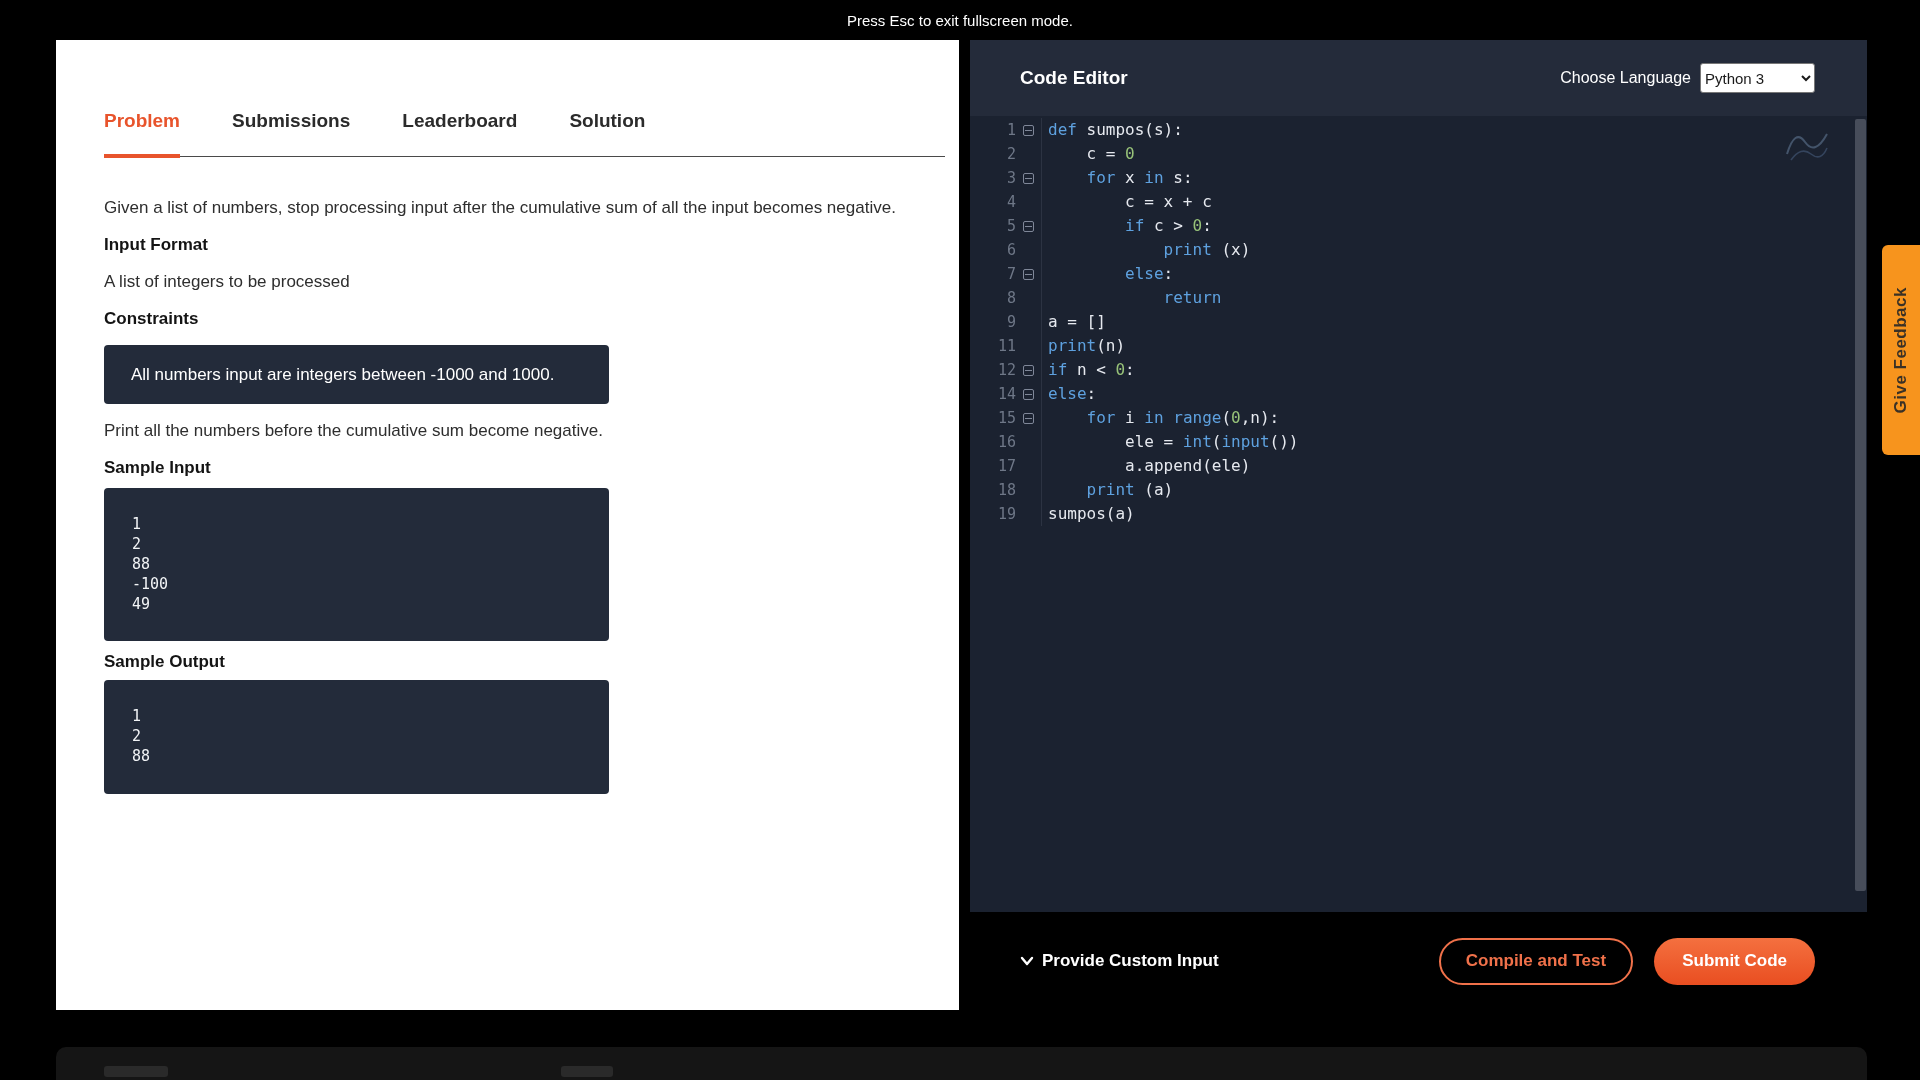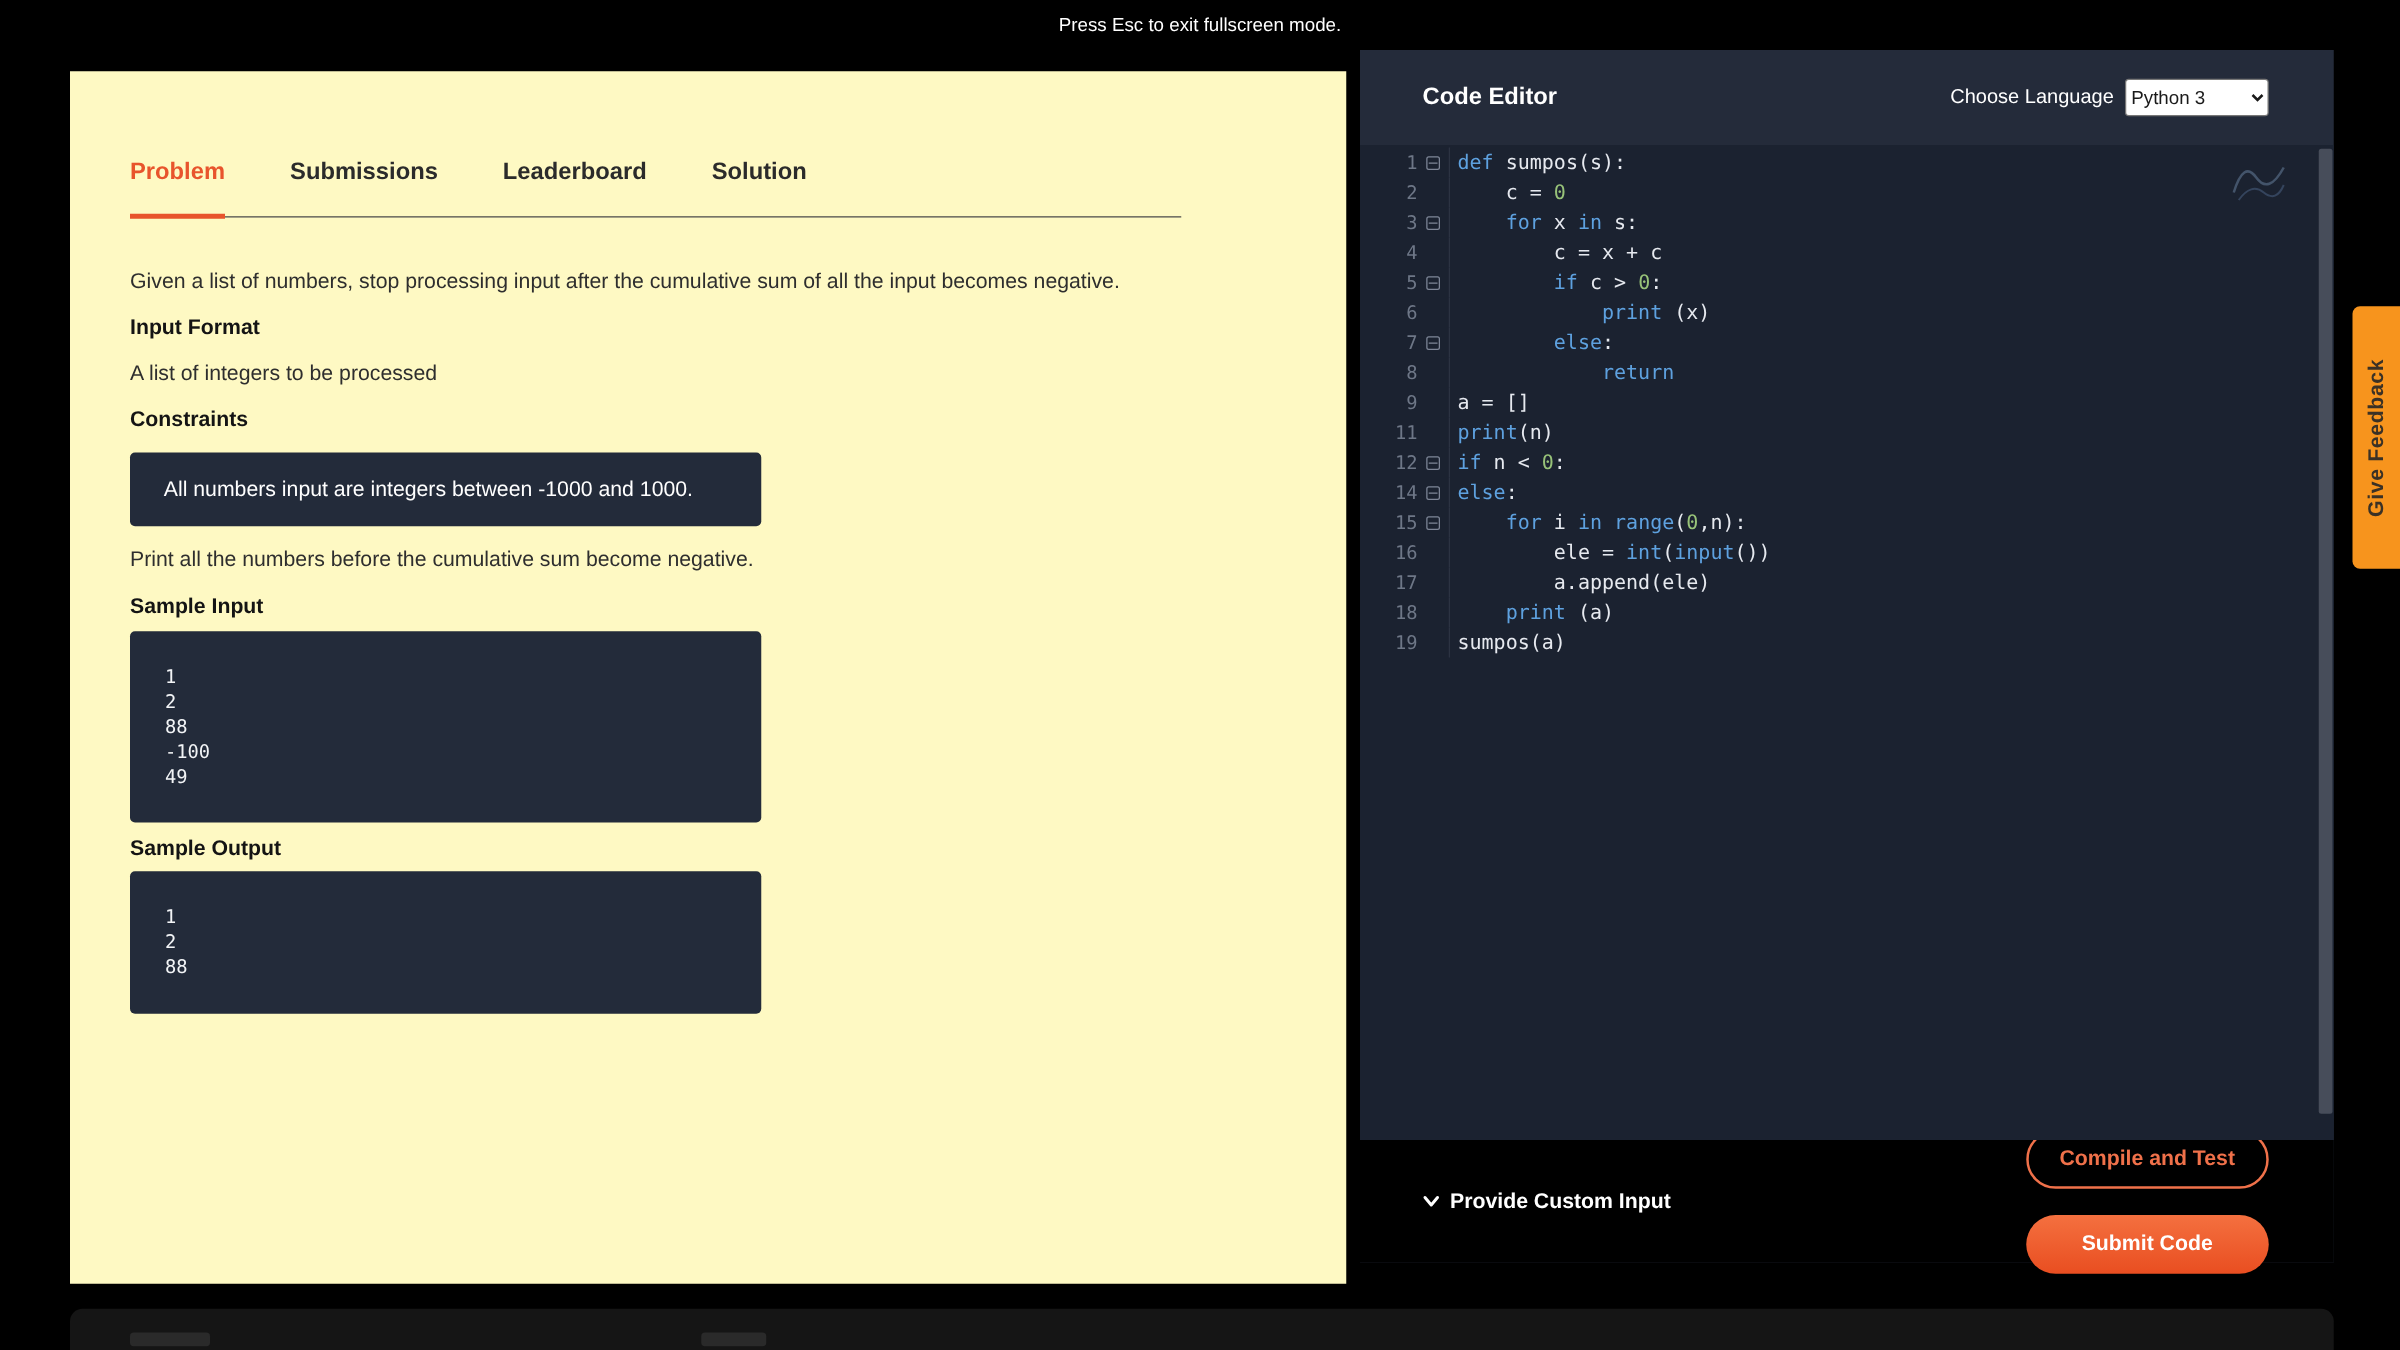--- a/index.html
+++ b/index.html
@@ -20,25 +20,24 @@
 
   
   .main {
     position:absolute; top:40px; left:56px;
     width:1811px; height:970px;
     display:flex; gap:11px;
   }
 
   
   .problem-panel {
-    width:1021px; height:100%;
-    background:#fef9c3;
+    width:903px; height:100%;
+    background:#ffffff;
     padding:0 0 0 48px;
     overflow:hidden;
-    margin-top:17px;
   }
   .tabs {
     display:flex; gap:52px;
     width:841px;
     padding-top:70px; 
     border-bottom:1px solid #4a4a4a;
   }
   .tab {
     font-size:19px; font-weight:700; color:#2b2b2b;
     padding-bottom:24px; position:relative; cursor:pointer;
@@ -125,21 +124,21 @@
     height:98px; flex:none;
     display:flex; align-items:center; justify-content:space-between;
     padding:0 52px 0 50px;
     background:#000000;
     gap:40px;
   }
   .custom-input {
     display:flex; align-items:center; gap:8px;
     color:#fff; font-size:17px; font-weight:700; cursor:pointer;
   }
-  .footer-buttons { display:flex; gap:21px;flex-direction:column; }
+  .footer-buttons { display:flex; gap:21px; }
   .btn {
     height:47px; border-radius:24px;
     font-family:"Liberation Sans", sans-serif;
     font-size:17px; font-weight:700; cursor:pointer;
   }
   .btn-outline {
     padding:0 25px;
     background:transparent; border:2px solid #F0714A; color:#F0714A;
   }
   .btn-solid {

